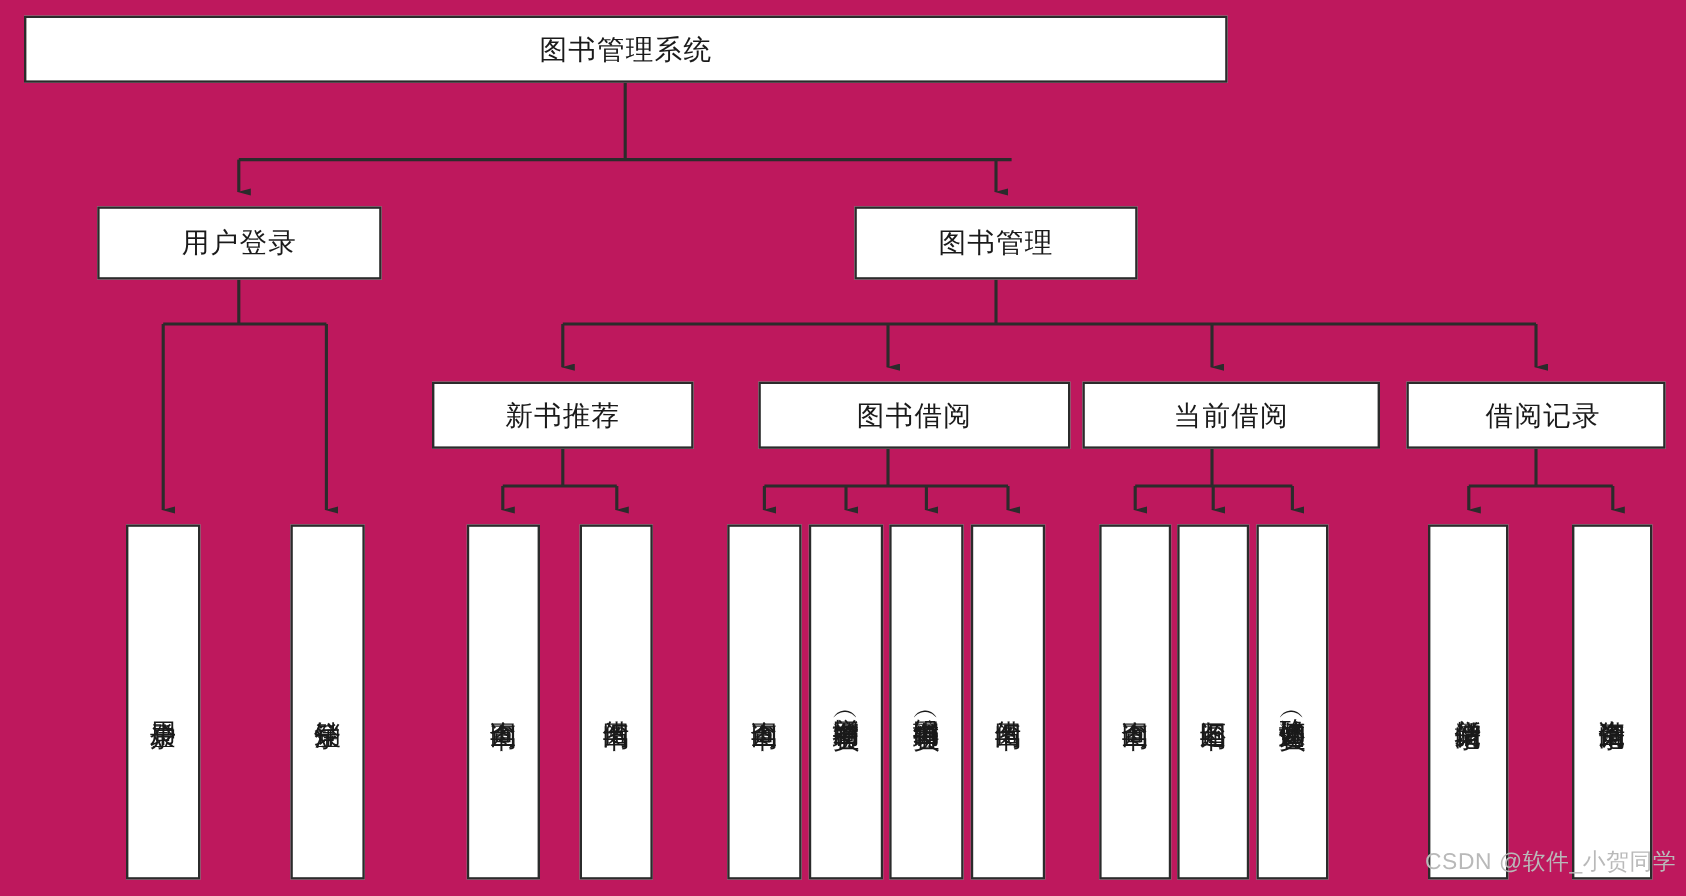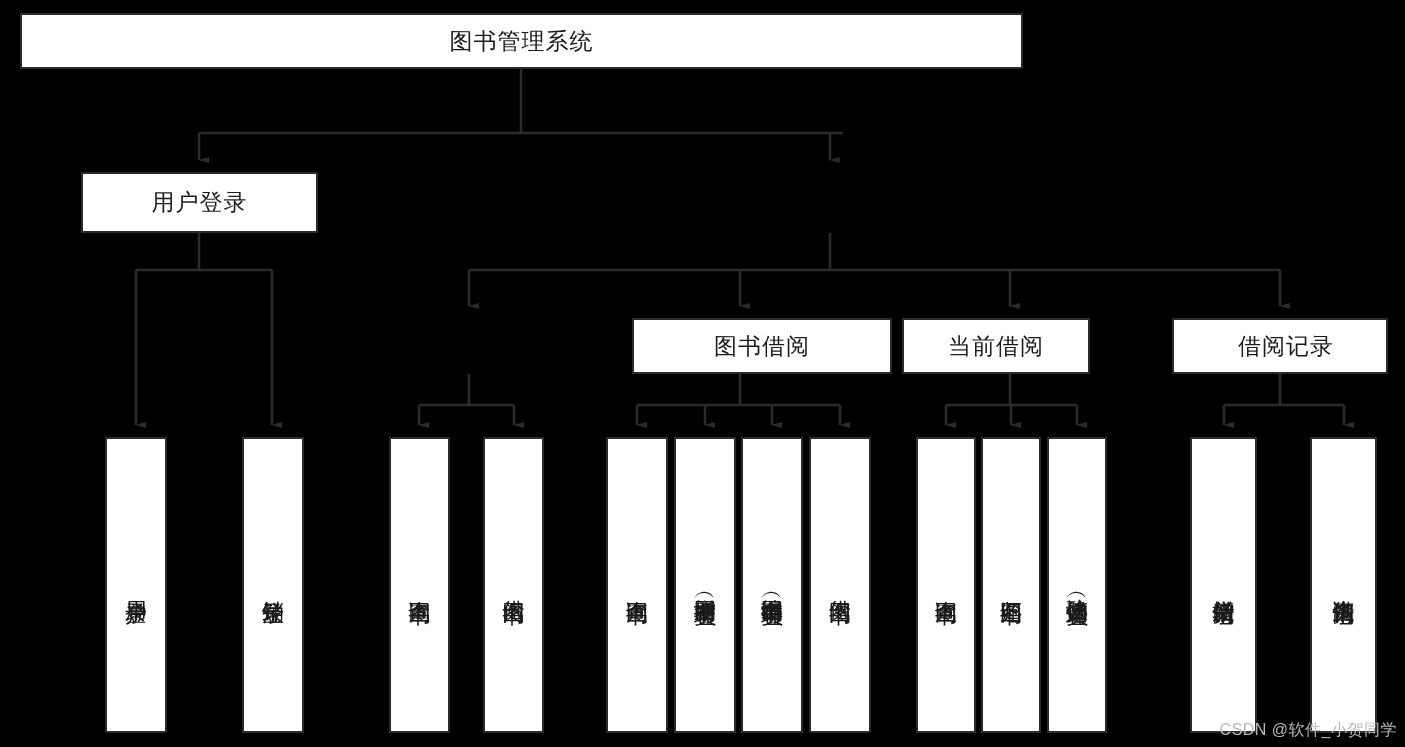--- a/index.html
+++ b/index.html
@@ -8,21 +8,21 @@
     padding: 0;
     background: #ffffff;
   }
   body {
     font-family: "Liberation Sans", "DejaVu Sans", sans-serif;
   }
   #diagram-root {
     position: relative;
     width: 1405px;
     height: 747px;
-    background: #000000;
+    background: #be185d;
     overflow: hidden;
   }
   #edge-layer {
     position: absolute;
     left: 0;
     top: 0;
     width: 1405px;
     height: 747px;
   }
   .node {
@@ -53,22 +53,22 @@
     writing-mode: vertical-rl;
     text-orientation: upright;
     display: block;
   }
   .node-label {
     display: block;
   }
   #watermark {
     position: absolute;
     right: 8px;
-    bottom: 6px;
-    font-size: 16px;
+    bottom: 16px;
+    font-size: 19px;
     color: #b9b9b9;
     letter-spacing: 0.5px;
     z-index: 5;
     white-space: nowrap;
     pointer-events: none;
   }
 </style>
 </head>
 <body>
 
@@ -124,25 +124,31 @@
     </g>
   </svg>
 
   <div class="node horizontal" style="left:20px; top:13px; width:1003px; height:56px;">
     <span class="node-label">图书管理系统</span>
   </div>
 
   <div class="node horizontal" style="left:81px; top:172px; width:237px; height:61px;">
     <span class="node-label">用户登录</span>
   </div>
+  <div class="node horizontal" style="left:712px; top:172px; width:236px; height:61px;">
+    <span class="node-label">图书管理</span>
+  </div>
 
+  <div class="node horizontal" style="left:360px; top:318px; width:218px; height:56px;">
+    <span class="node-label">新书推荐</span>
+  </div>
   <div class="node horizontal" style="left:632px; top:318px; width:260px; height:56px;">
     <span class="node-label">图书借阅</span>
   </div>
-  <div class="node horizontal" style="left:902px; top:318px; width:188px; height:56px;">
+  <div class="node horizontal" style="left:902px; top:318px; width:248px; height:56px;">
     <span class="node-label">当前借阅</span>
   </div>
   <div class="node horizontal" style="left:1172px; top:318px; width:216px; height:56px;padding-left:12px;">
     <span class="node-label">借阅记录</span>
   </div>
 
   <div class="node vertical" style="left:105px; top:437px; width:62px; height:296px;">
     <span class="node-label">用户登录</span>
   </div>
   <div class="node vertical" style="left:242px; top:437px; width:62px; height:296px;">

